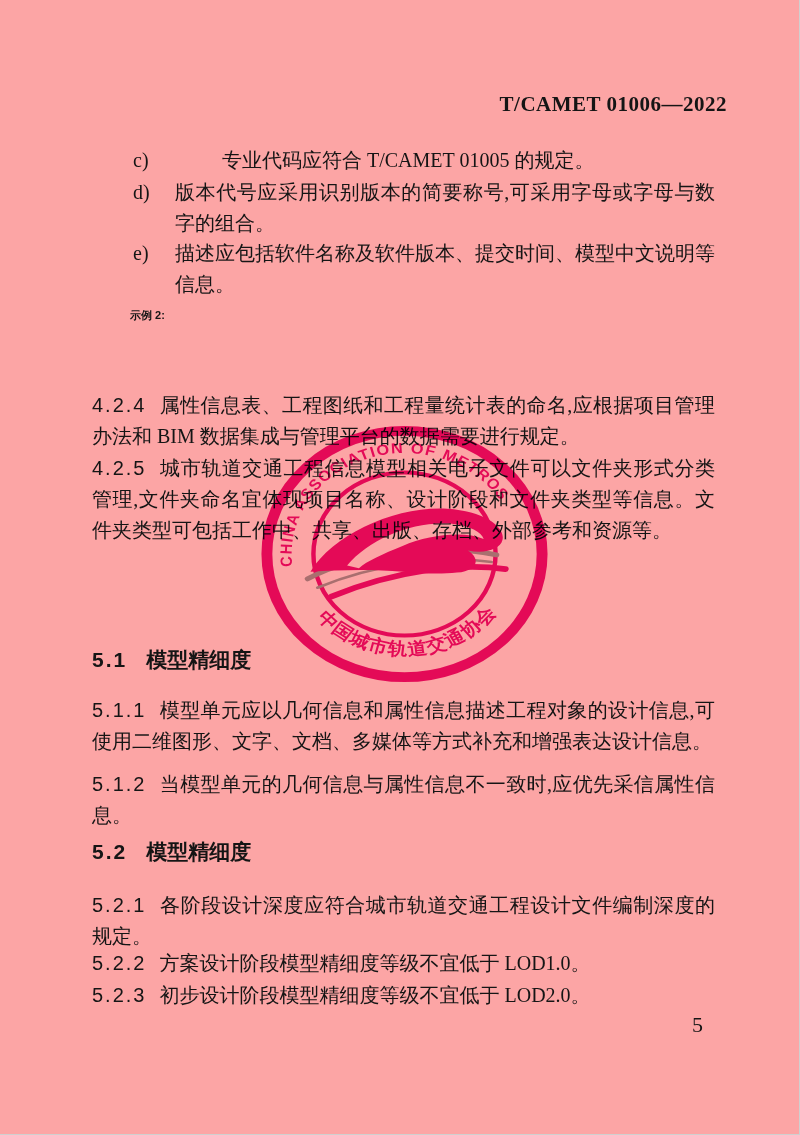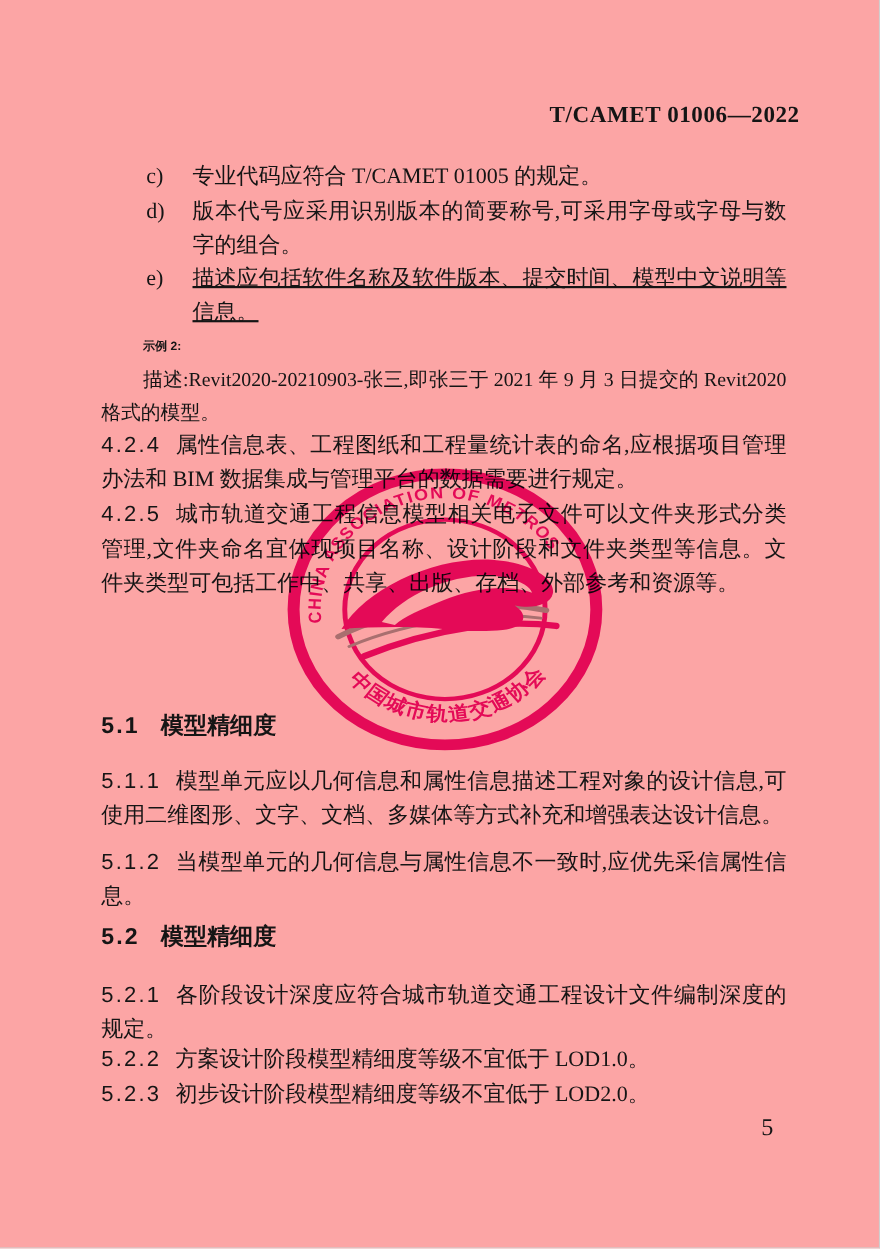--- a/index.html
+++ b/index.html
@@ -45,33 +45,32 @@
 </style>
 </head>
 <body>
 
 <div class="page">
 
   <div class="doc-header">T/CAMET 01006—2022</div>
 
   <div class="block list-item" style="top:145px;">
     <span class="list-label">c)</span>
-    <span class="para" style="display:block;">专业代码应符合 T/CAMET 01005 的规定。</span>
+    <span class="para" style="display:block;margin-left:47px;">专业代码应符合 T/CAMET 01005 的规定。</span>
   </div>
   <div class="block list-item" style="top:177px;">
     <span class="list-label">d)</span>
     <span class="para" style="display:block;">版本代号应采用识别版本的简要称号,可采用字母或字母与数字的组合。</span>
   </div>
   <div class="block list-item" style="top:238px;">
     <span class="list-label">e)</span>
-    <span class="para" style="display:block;text-decoration:underline;">描述应包括软件名称及软件版本、提交时间、模型中文说明等信息。</span>
+    <span class="para" style="display:block;">描述应包括软件名称及软件版本、提交时间、模型中文说明等信息。</span>
   </div>
 
   <div class="block example-label" style="top:303px;">示例 2:</div>
-  <div class="block example-text para" style="top:330px;">描述:Revit2020-20210903-张三,即张三于 2021 年 9 月 3 日提交的 Revit2020 格式的模型。</div>
 
   <div class="block para" style="top:390px;">
     <span class="clause-num">4.2.4</span><span>属性信息表、工程图纸和工程量统计表的命名,应根据项目管理办法和 BIM 数据集成与管理平台的数据需要进行规定。</span>
   </div>
   <div class="block para" style="top:453px;">
     <span class="clause-num">4.2.5</span><span>城市轨道交通工程信息模型相关电子文件可以文件夹形式分类管理,文件夹命名宜体现项目名称、设计阶段和文件夹类型等信息。文件夹类型可包括工作中、共享、出版、存档、外部参考和资源等。</span>
   </div>
 
   <div class="block heading" style="top:646px;">
     <span class="h-num">5.1</span><span>模型精细度</span>

